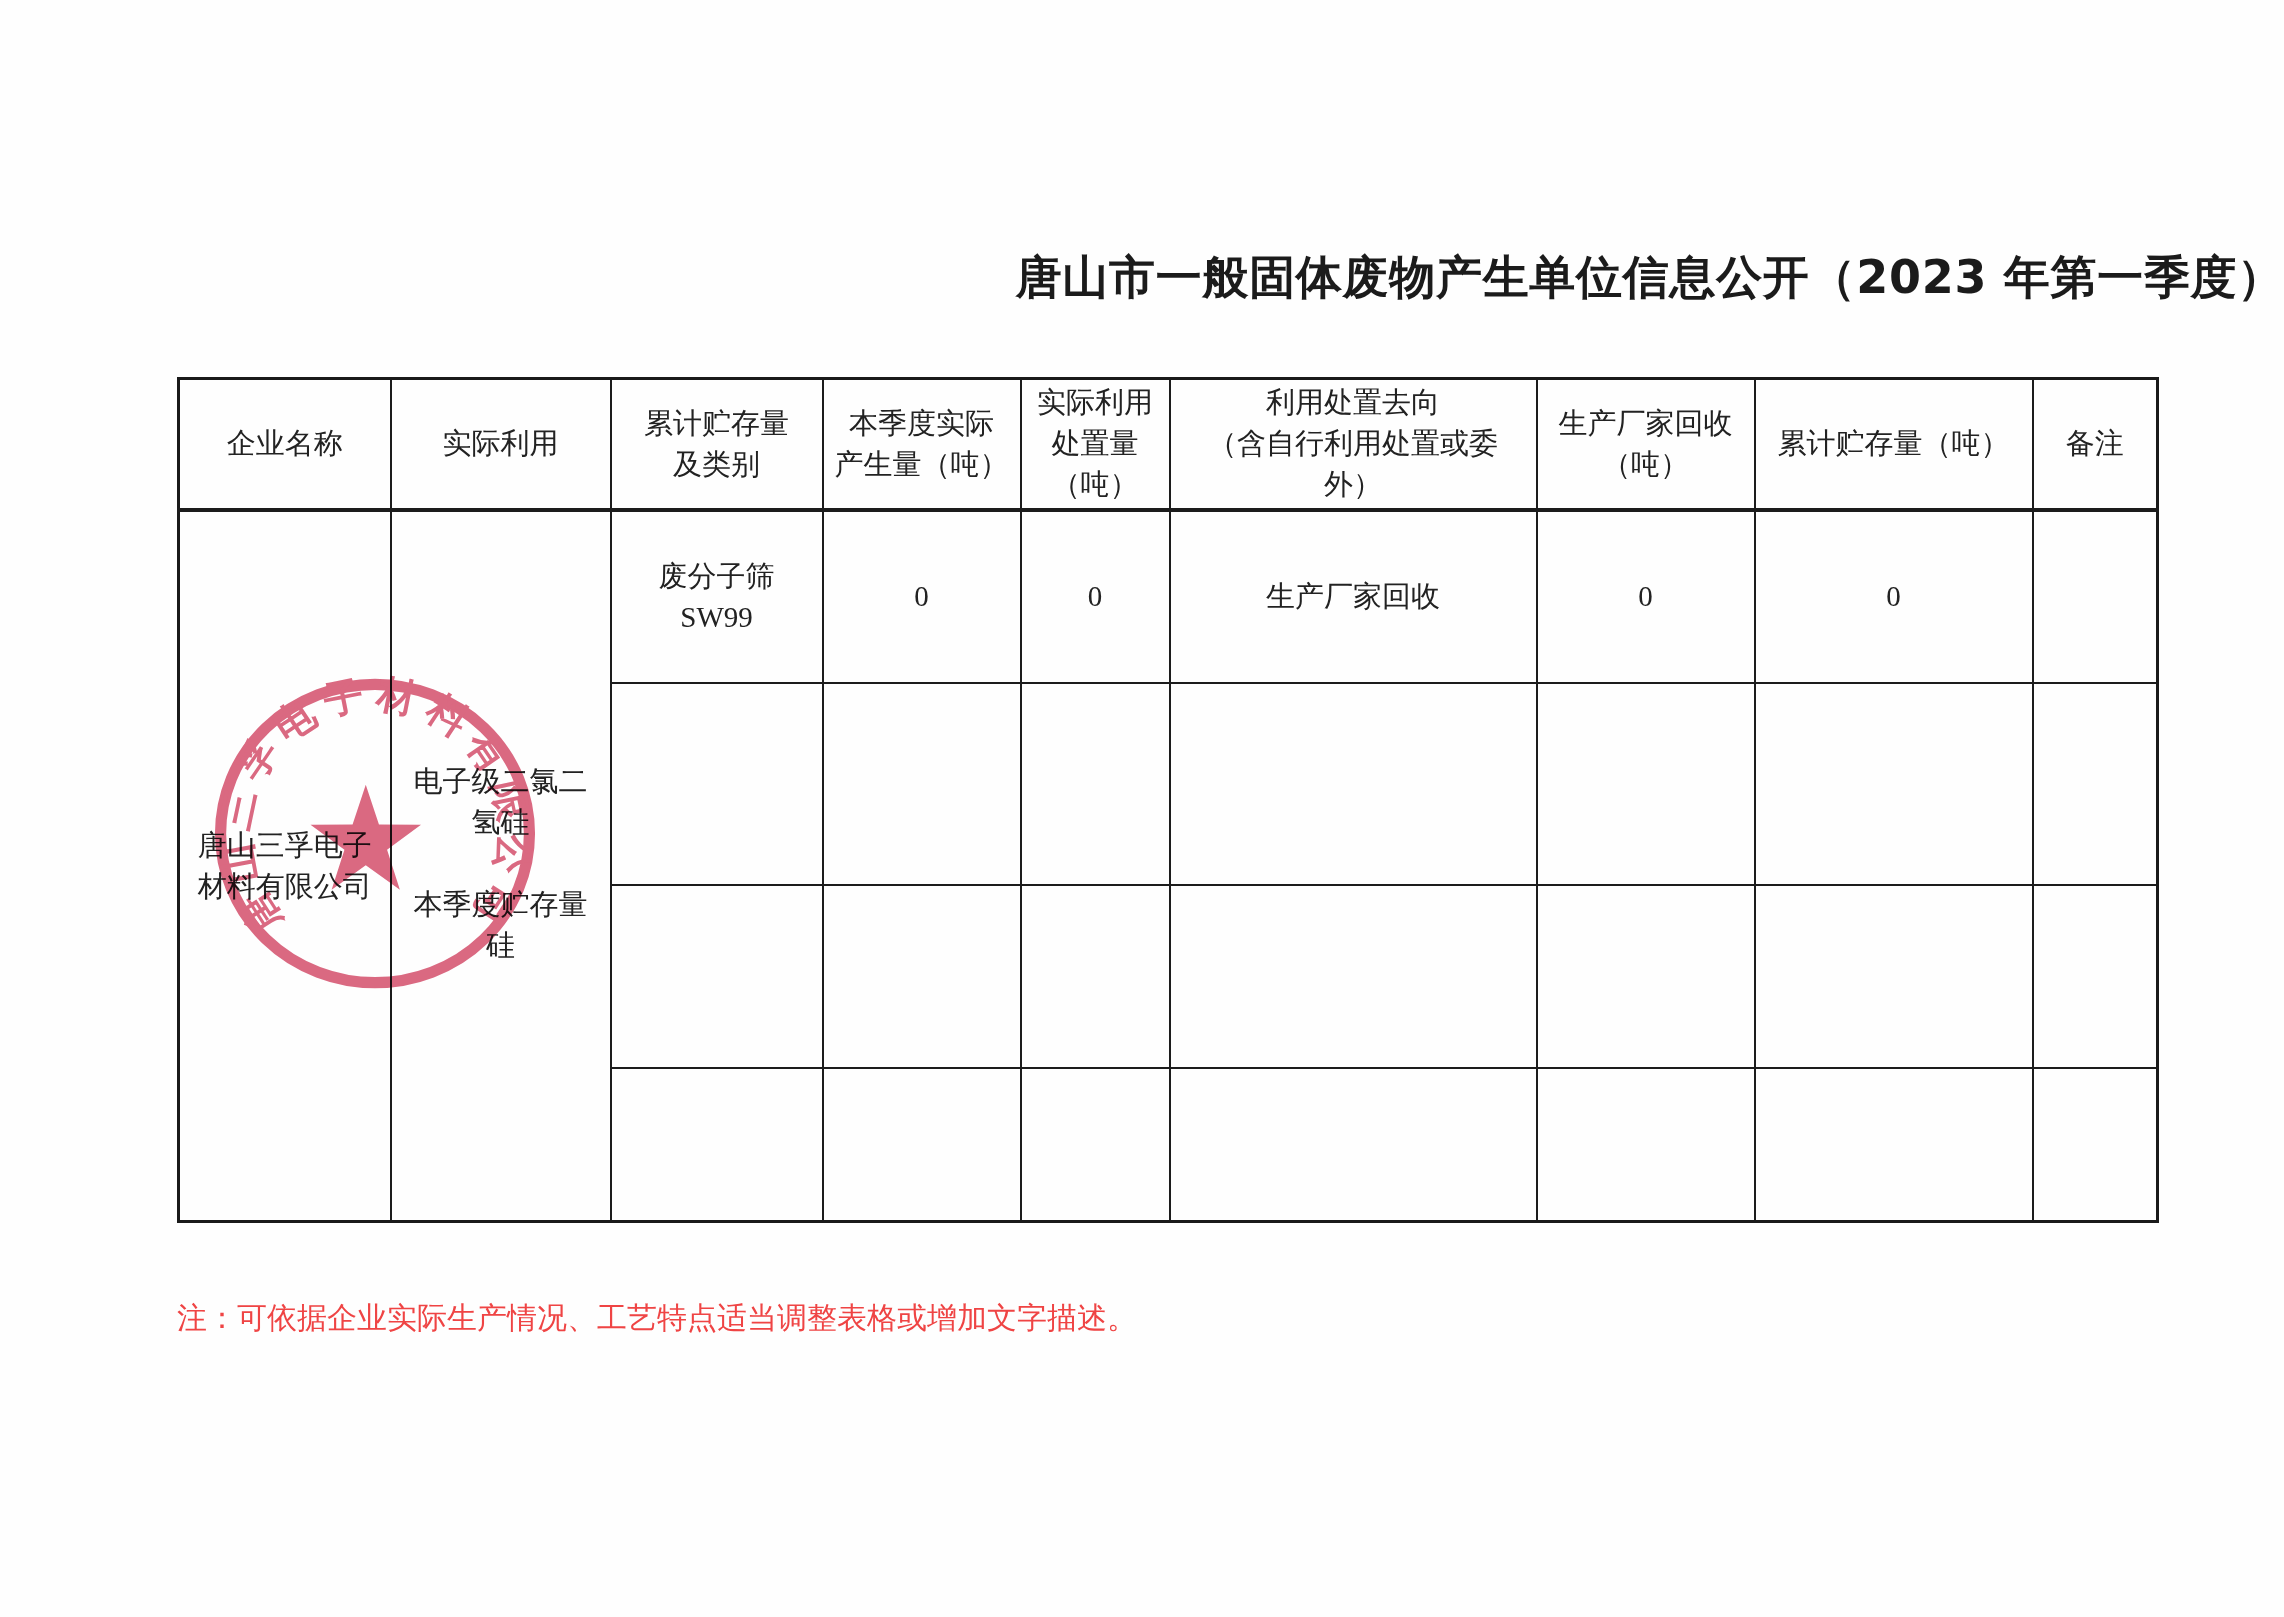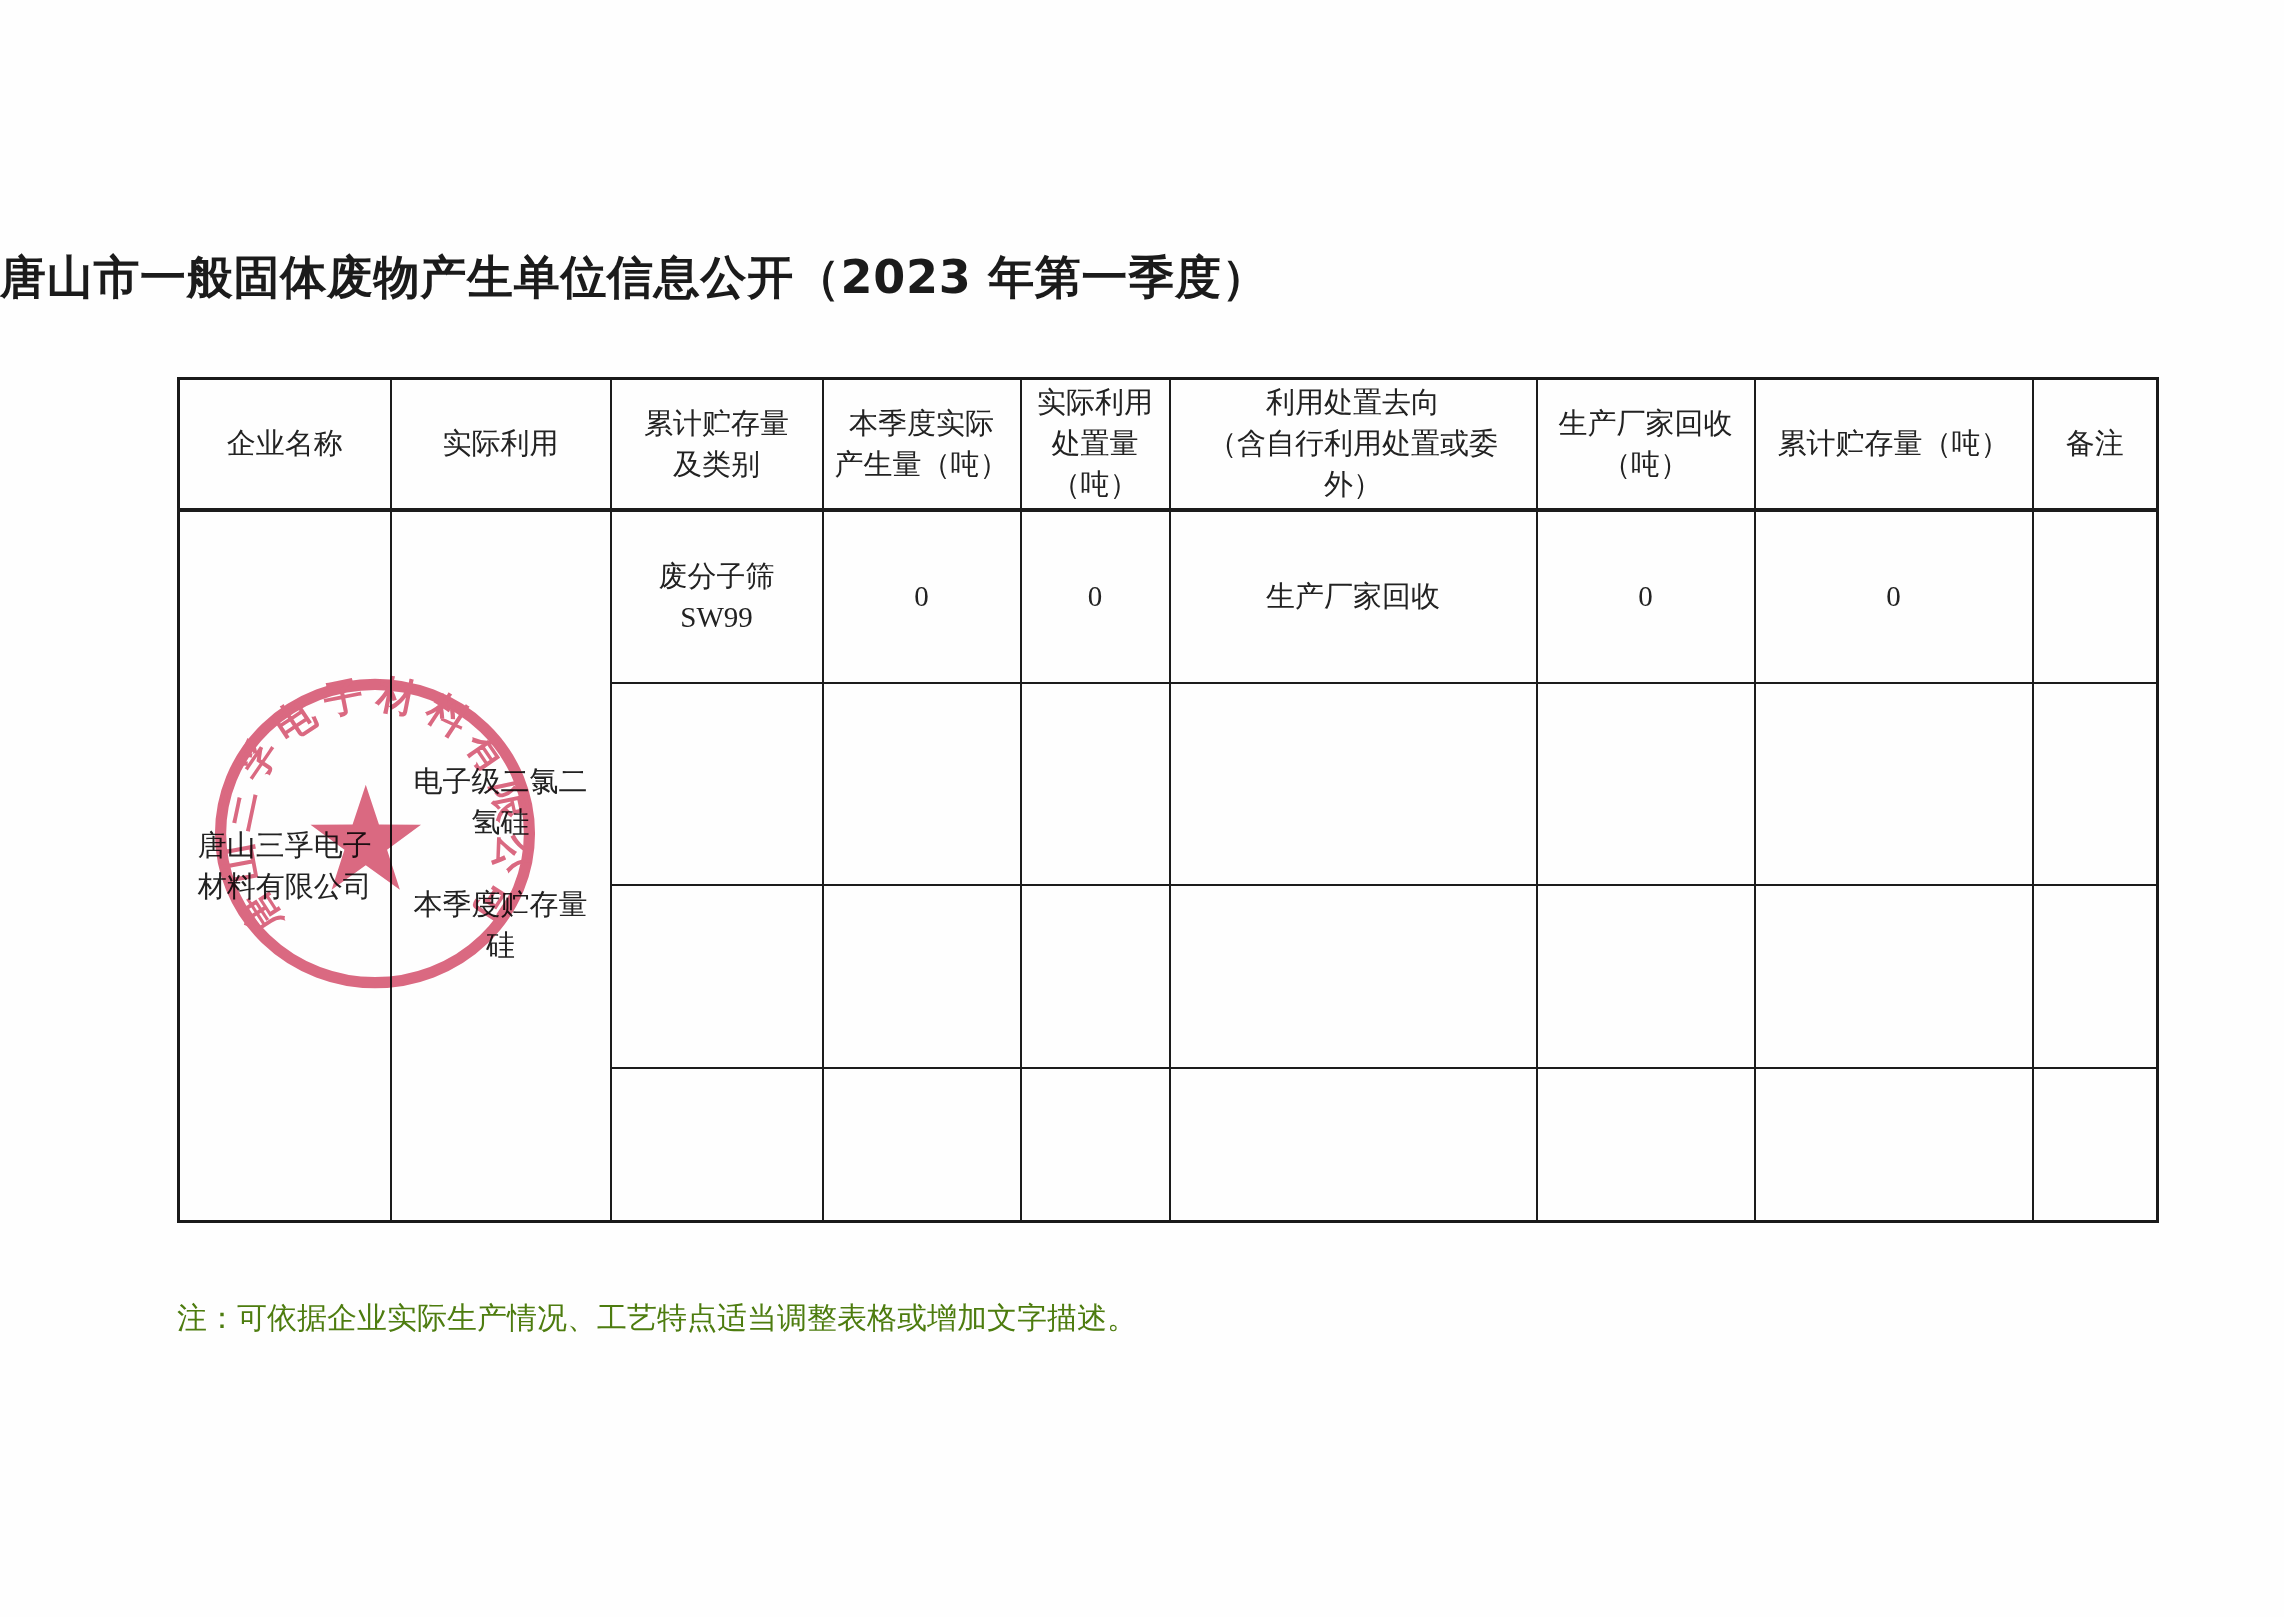--- a/index.html
+++ b/index.html
@@ -9,21 +9,21 @@
     position: relative;
     overflow: hidden;
     font-family: "Liberation Serif", "DejaVu Serif", serif;
     color: #1e1e1e;
   }
   .page { position: absolute; inset: 0; background: #fefefe; }
 
   .title {
     position: absolute;
     left: 0; top: 247px; width: 2284px;
-    text-align: left;
+    text-align: right;
     font-family: "DejaVu Sans", "Liberation Sans", sans-serif;
     font-weight: bold;
     font-size: 46px;
     letter-spacing: 0.7px;
     color: #1b1b1b;
     white-space: nowrap;
   }
 
   table.waste-table {
     position: absolute;
@@ -63,21 +63,21 @@
   col.c8 { width: 278px; }
   col.c9 { width: 125px; }
 
   .products-stack div { white-space: pre-line; font-family: Liberation Mono, monospace; }
 
   .note {
     position: absolute;
     left: 177px; top: 1298px;
     font-size: 30px;
     line-height: 40px;
-    color: #4d7c0f;
+    color: #ef4444;
     white-space: nowrap;
   }
 
   .stamp {
     position: absolute;
     left: 210px; top: 671px;
     width: 330px; height: 325px;
     opacity: 0.88;
     mix-blend-mode: multiply;
     pointer-events: none;

